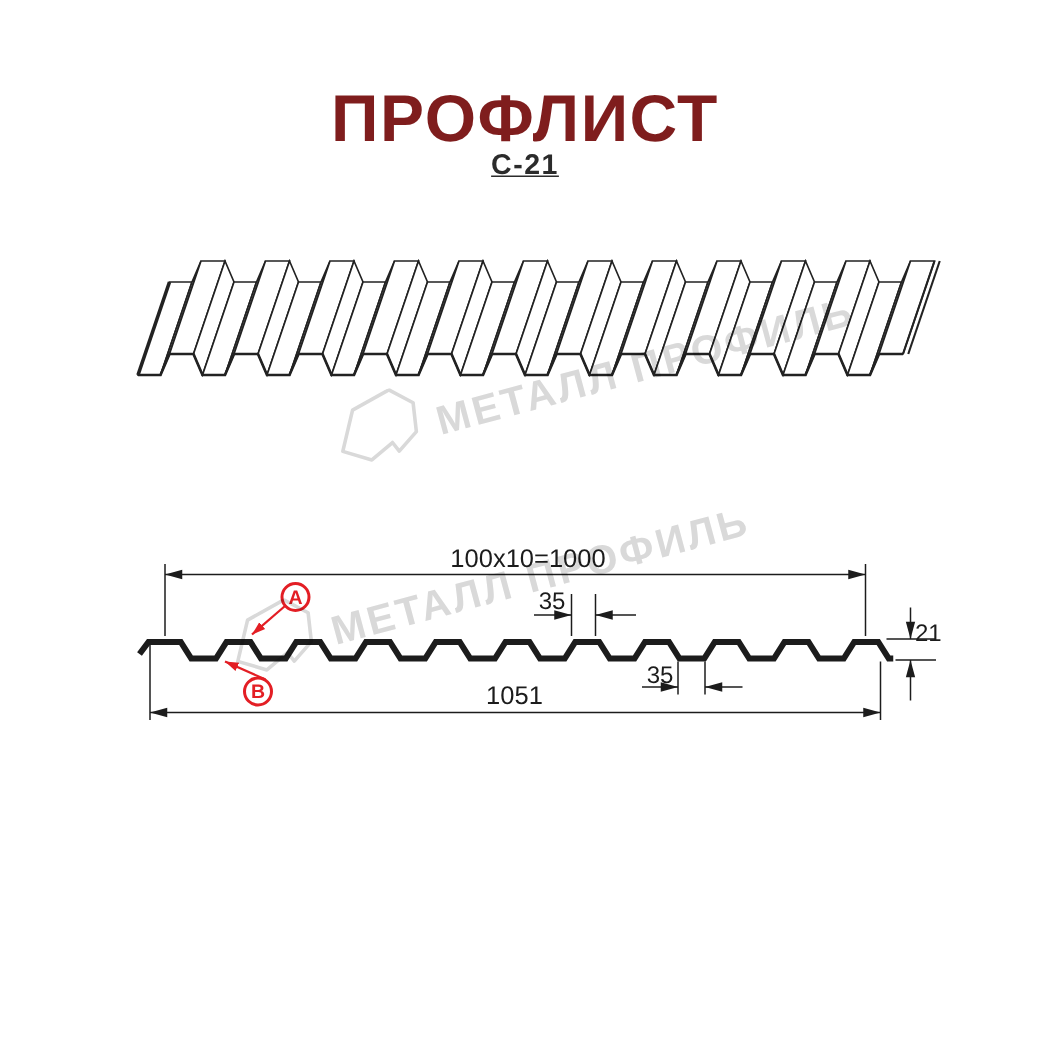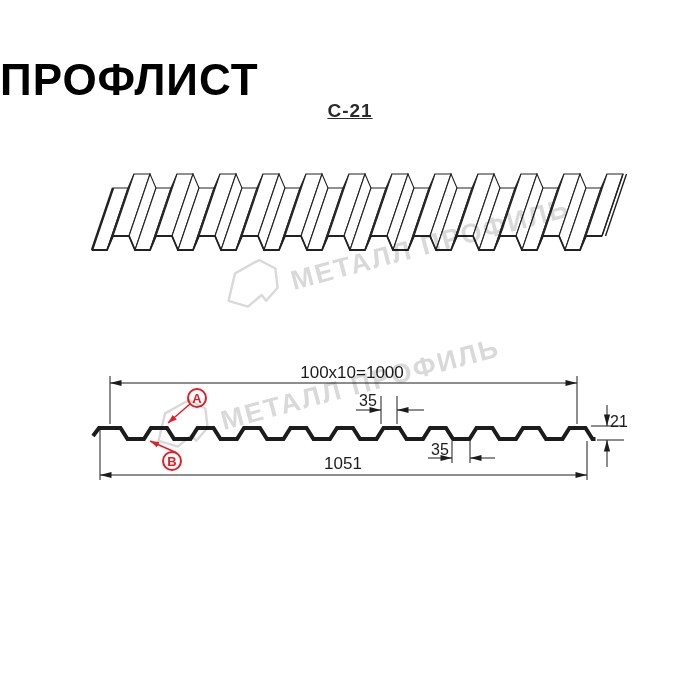--- a/index.html
+++ b/index.html
@@ -1,19 +1,19 @@
 <!DOCTYPE html>
 <html><head>
 <meta charset="utf-8">
 <style>
   html,body{margin:0;padding:0;background:#fff;}
   .page{position:relative;width:700px;height:700px;background:#fff;overflow:hidden;
         font-family:"Liberation Sans",sans-serif;}
-  .title{position:absolute;top:55px;left:0;width:700px;text-align:left;
-         font-size:44px;font-weight:bold;letter-spacing:1px;color:#000000;}
+  .title{position:absolute;top:55px;left:0;width:700px;text-align:center;
+         font-size:44px;font-weight:bold;letter-spacing:1px;color:#7f1d1d;}
   .subtitle{position:absolute;top:100px;left:0;width:700px;text-align:center;
             font-size:19px;font-weight:bold;color:#2b2b2b;letter-spacing:1px;text-decoration:underline;}
   .caption{position:absolute;top:614px;left:0;width:700px;text-align:center;
            font-size:16px;font-weight:bold;color:#3c3c3c;letter-spacing:.5px;}
   svg.draw{position:absolute;left:0;top:0;z-index:1;}
   .wm{position:absolute;display:flex;align-items:flex-end;gap:10px;
       color:#d9d9d9;z-index:3;mix-blend-mode:multiply;pointer-events:none;
       transform-origin:0 0;transform:rotate(-15deg);}
   .wm-text{font-size:27px;font-weight:bold;letter-spacing:2px;white-space:nowrap;}
   .wm-upper{left:218px;top:270px;}

